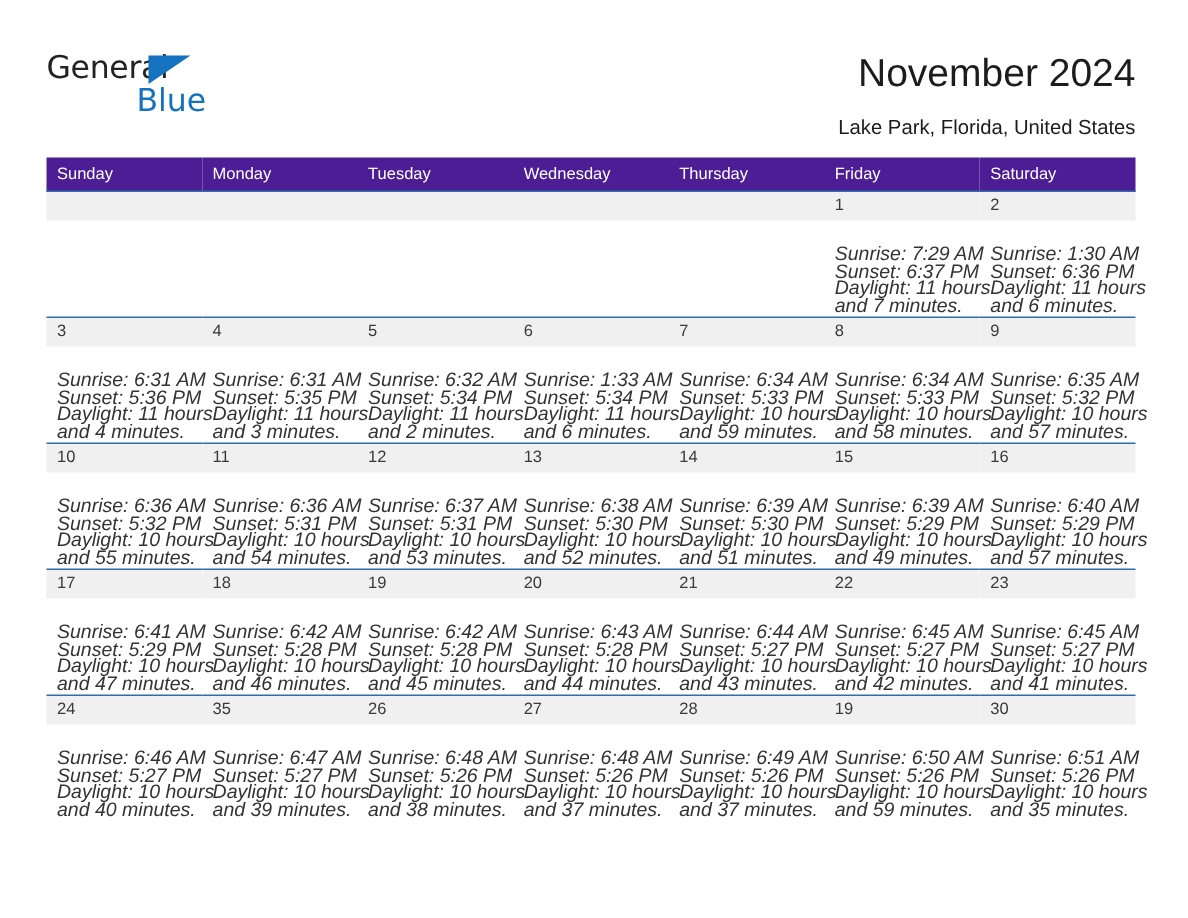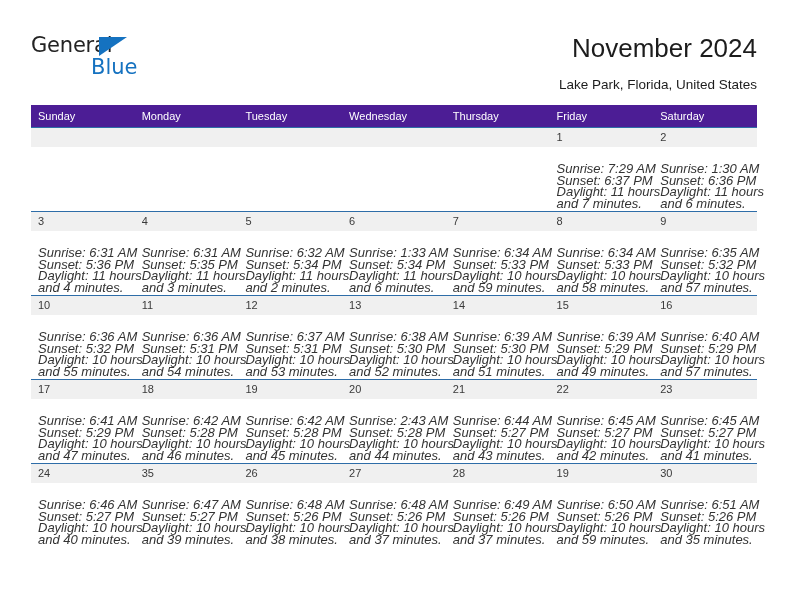--- a/index.html
+++ b/index.html
@@ -382,21 +382,21 @@
             <div class="cellbody">
               <div>Sunrise: 6:42 AM</div>
               <div>Sunset: 5:28 PM</div>
               <div>Daylight: 10 hours</div>
               <div>and 45 minutes.</div>
             </div>
           </td>
           <td class="day-cell">
             <div class="daynum">20</div>
             <div class="cellbody">
-              <div>Sunrise: 2:43 AM</div>
+              <div>Sunrise: 6:43 AM</div>
               <div>Sunset: 5:28 PM</div>
               <div>Daylight: 10 hours</div>
               <div>and 44 minutes.</div>
             </div>
           </td>
           <td class="day-cell">
             <div class="daynum">21</div>
             <div class="cellbody">
               <div>Sunrise: 6:44 AM</div>
               <div>Sunset: 5:27 PM</div>

